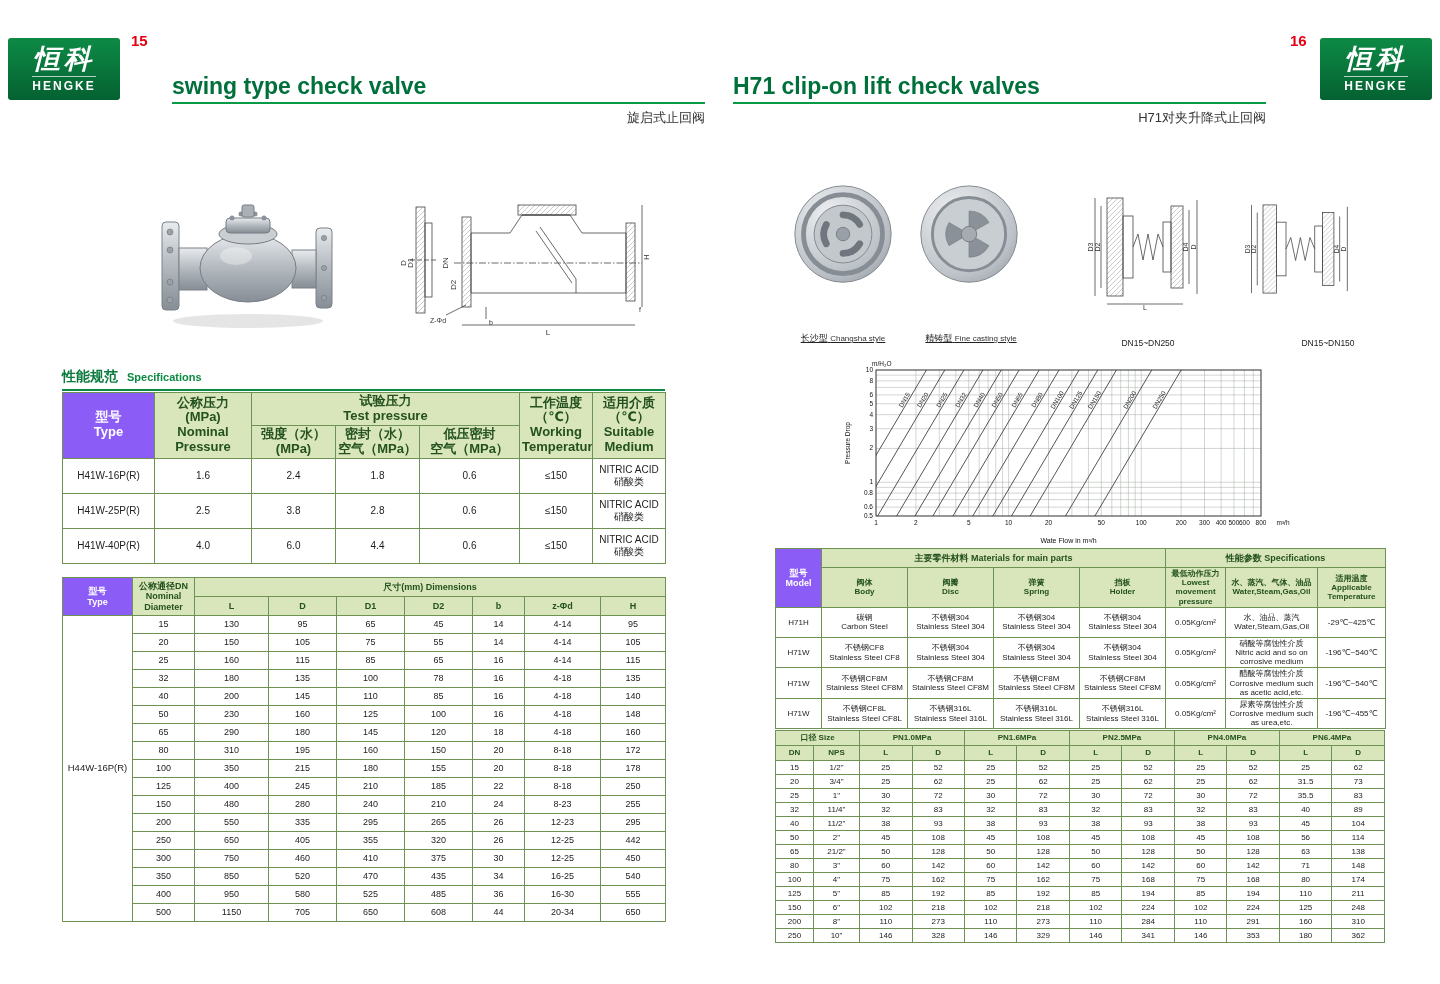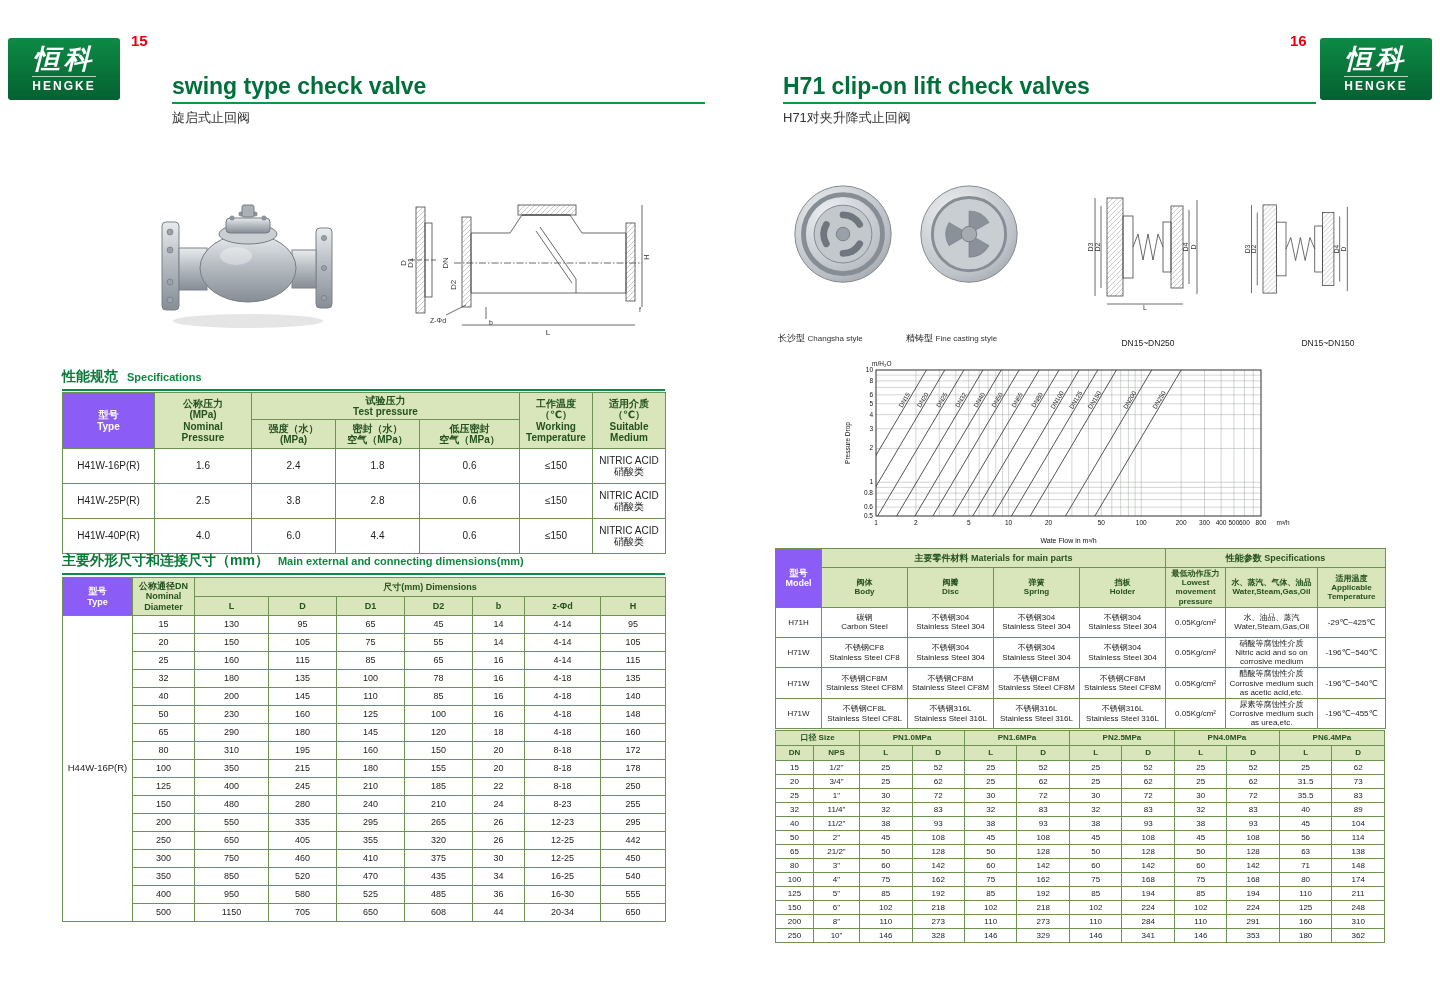--- a/index.html
+++ b/index.html
@@ -10,60 +10,60 @@
   
   .logo-box{position:absolute;top:38px;width:112px;height:62px;border-radius:3px;
     background:linear-gradient(180deg,#0d8a45,#046131);display:flex;flex-direction:column;
     align-items:center;justify-content:center;color:#fff;}
   .logo-zh{font-size:27px;font-weight:bold;font-style:italic;letter-spacing:4px;line-height:1;}
   .logo-en{font-size:12px;font-weight:bold;letter-spacing:2px;margin-top:3px;border-top:1px solid rgba(255,255,255,.7);padding-top:2px;}
   .page-no{position:absolute;top:32px;font-size:15px;font-weight:bold;color:#e60012;}
   .title-block{position:absolute;top:42px;margin-top:32px;}
   .title-en{font-size:23px;font-weight:bold;color:#00703b;line-height:1.1;}
   .title-rule{height:0;border-bottom:2px solid #0a9a46;margin-top:3px;}
-  .title-zh{font-size:13px;color:#333;margin-top:5px;}
+  .title-zh{font-size:13px;color:#333;margin-top:5px;text-align:right;}
 
   
   .sec-head{position:absolute;display:flex;align-items:baseline;gap:9px;
     border-bottom:2px solid #0a8a42;padding-bottom:3px;}
   .sec-zh{font-size:14px;font-weight:bold;color:#0a7a3c;}
   .sec-en{font-size:11px;font-weight:bold;color:#0a8a42;}
   .unit-note{margin-left:auto;font-size:8.5px;font-weight:normal;color:#333;}
 
   
   .tbl-wrap{position:absolute;}
   .tbl{border-collapse:collapse;table-layout:fixed;width:100%;}
   .tbl th,.tbl td{border:1px solid #6e9154;white-space:pre-line;text-align:center;
     vertical-align:middle;line-height:1.15;padding:1px 2px;overflow:hidden;}
   .th-dark{background:#8b5cf6;color:#fff;font-weight:bold;}
   .th-light{background:#d9e5ba;color:#23511f;font-weight:bold;}
   .tbl td{background:#fff;}
 
   .spec{font-size:10px;}
-  .spec th{font-size:10px;}
+  .spec th{font-size:13px;}
   .spec thead tr:first-child th{height:24px;}
   .spec thead tr:nth-child(2) th{height:26px;}
   .spec tbody td{height:32px;}
 
   .dims{font-size:9px;}
   .dims th{font-size:9px;}
   .dims thead th{height:16px;}
   .dims tbody td{height:17px;padding:0 2px;}
   .dims .lead-cell{font-size:9.5px;margin-left:16px;}
 
   .mats{font-size:8px;}
   .mats thead tr:first-child th{height:16px;font-size:9px;}
   .mats thead tr:nth-child(2) th{height:30px;}
   .mats tbody td{height:27px;}
 
   .outform{font-size:8px;}
   .outform thead th{height:12px;}
   .outform tbody td{height:13px;padding:0 1px;}
 
-  .caption{position:absolute;text-align:left;font-size:9px;color:#222;}
+  .caption{position:absolute;text-align:center;font-size:9px;color:#222;text-decoration:underline;}
   .cap-en{font-size:8px;color:#333;}
   .range-caption{position:absolute;text-align:center;font-size:8.5px;color:#222;}
 
   svg text{font-family:"Liberation Sans","DejaVu Sans",sans-serif;}
 </style>
 </head>
 <body>
 
 <div class="sheet">
 
@@ -71,21 +71,21 @@
     <div class="logo-zh">恒科</div>
     <div class="logo-en">HENGKE</div>
   </div>
   <div class="page-no" style="left:131px">15</div>
   <div class="title-block" style="left:172px;width:533px">
     <div class="title-en">swing type check valve</div>
     <div class="title-rule"></div>
     <div class="title-zh">旋启式止回阀</div>
   </div>
 
-  <div class="title-block" style="left:783px;width:533px">
+  <div class="title-block" style="left:733px;width:533px">
     <div class="title-en">H71 clip-on lift check valves</div>
     <div class="title-rule"></div>
     <div class="title-zh">H71对夹升降式止回阀</div>
   </div>
   <div class="page-no" style="left:1290px">16</div>
   <div class="logo-box" style="right:8px">
     <div class="logo-zh">恒科</div>
     <div class="logo-en">HENGKE</div>
   </div>
 
@@ -227,24 +227,20 @@
             <td>4.4</td>
             <td>0.6</td>
             <td>≤150</td>
             <td>NITRIC ACID
 硝酸类</td>
           </tr>
         </tbody>
     </table>
   </div>
 
-  <div class="sec-head" style="left:62px;top:552px;width:603px">
-    <span class="sec-zh">主要外形尺寸和连接尺寸（mm）</span>
-    <span class="sec-en">Main external and connecting dimensions(mm)</span>
-  </div>
 
   <div class="tbl-wrap" style="left:62px;top:577px;width:603px">
     <table class="tbl dims">
       <colgroup>
         <col style="width:70px">
           <col style="width:62px">
           <col style="width:74px">
           <col style="width:68px">
         <col style="width:68px">
           <col style="width:68px">

